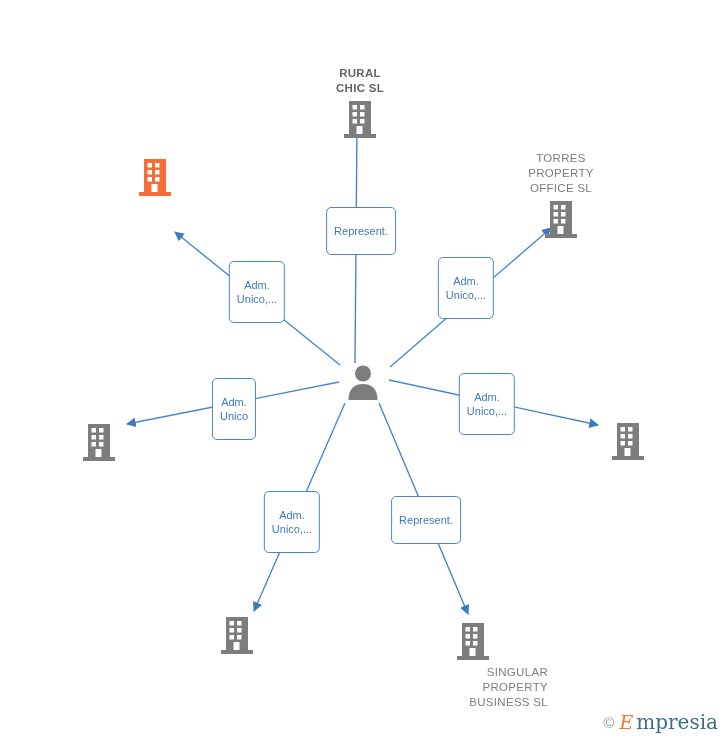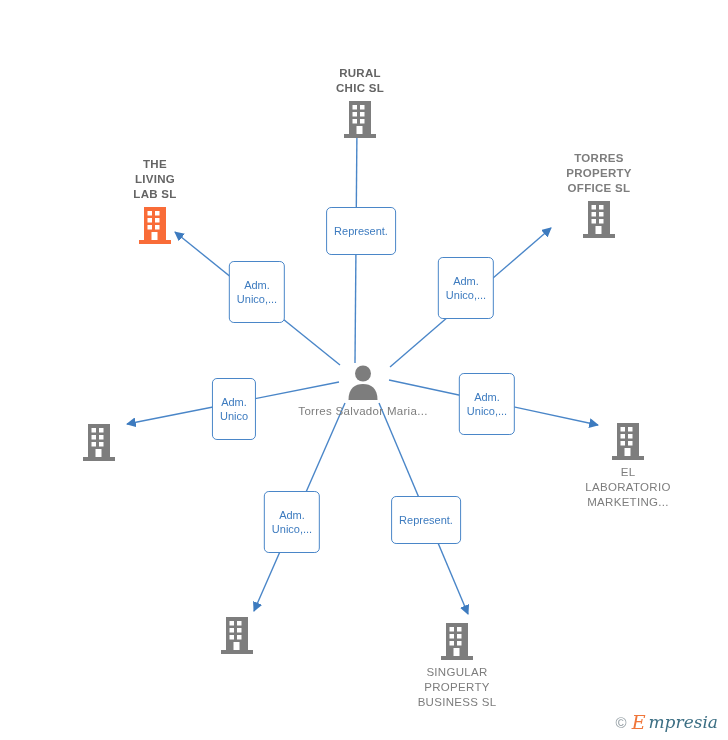--- a/index.html
+++ b/index.html
@@ -90,22 +90,21 @@
   #watermark .wm-e {
     color: #f0763a;
     font-family: "DejaVu Serif", serif;
     font-style: italic;
     font-size: 19px;
     line-height: 19px;
   }
   #watermark .wm-name {
     color: #3c6f84;
     font-family: "DejaVu Serif", serif;
-    font-style: italic;
-    font-size: 17px;
+    font-size: 20px;
     line-height: 17px;
     margin-left: -2px;
   }
 </style>
 </head>
 <body>
 
 <div id="canvas">
 
   <svg id="edges" viewBox="0 0 728 740" xmlns="http://www.w3.org/2000/svg">
@@ -137,38 +136,35 @@
             <rect x="17" y="6" width="4.5" height="4.5" fill="#ffffff"></rect>
             <rect x="9.5" y="13" width="4.5" height="4.5" fill="#ffffff"></rect>
             <rect x="17" y="13" width="4.5" height="4.5" fill="#ffffff"></rect>
             <rect x="9.5" y="20" width="4.5" height="4.5" fill="#ffffff"></rect>
             <rect x="17" y="20" width="4.5" height="4.5" fill="#ffffff"></rect>
             <rect x="13.5" y="27" width="6" height="8" fill="#ffffff"></rect>
           </svg>
         </div>
       </div>
       <div class="node label-top" style="left: 155px; top: 157px;">
-        <div class="node-label strong">THE
-LIVING
-LAB  SL</div>
         <div>
           <svg class="node-icon" width="34" height="40" viewBox="0 0 34 40" xmlns="http://www.w3.org/2000/svg">
             <rect x="6" y="2" width="22" height="33" fill="#f96c38"></rect>
             <rect x="1" y="35" width="32" height="4" fill="#f96c38"></rect>
             <rect x="9.5" y="6" width="4.5" height="4.5" fill="#ffffff"></rect>
             <rect x="17" y="6" width="4.5" height="4.5" fill="#ffffff"></rect>
             <rect x="9.5" y="13" width="4.5" height="4.5" fill="#ffffff"></rect>
             <rect x="17" y="13" width="4.5" height="4.5" fill="#ffffff"></rect>
             <rect x="9.5" y="20" width="4.5" height="4.5" fill="#ffffff"></rect>
             <rect x="17" y="20" width="4.5" height="4.5" fill="#ffffff"></rect>
             <rect x="13.5" y="27" width="6" height="8" fill="#ffffff"></rect>
           </svg>
         </div>
       </div>
-      <div class="node label-top" style="left: 599px; top: 151px; font-weight: bold;">
+      <div class="node label-top" style="left: 561px; top: 151px;">
         <div class="node-label">TORRES
 PROPERTY
 OFFICE  SL</div>
         <div>
           <svg class="node-icon" width="34" height="40" viewBox="0 0 34 40" xmlns="http://www.w3.org/2000/svg">
             <rect x="6" y="2" width="22" height="33" fill="#7d7d7d"></rect>
             <rect x="1" y="35" width="32" height="4" fill="#7d7d7d"></rect>
             <rect x="9.5" y="6" width="4.5" height="4.5" fill="#ffffff"></rect>
             <rect x="17" y="6" width="4.5" height="4.5" fill="#ffffff"></rect>
             <rect x="9.5" y="13" width="4.5" height="4.5" fill="#ffffff"></rect>
@@ -201,40 +197,37 @@
             <rect x="1" y="35" width="32" height="4" fill="#7d7d7d"></rect>
             <rect x="9.5" y="6" width="4.5" height="4.5" fill="#ffffff"></rect>
             <rect x="17" y="6" width="4.5" height="4.5" fill="#ffffff"></rect>
             <rect x="9.5" y="13" width="4.5" height="4.5" fill="#ffffff"></rect>
             <rect x="17" y="13" width="4.5" height="4.5" fill="#ffffff"></rect>
             <rect x="9.5" y="20" width="4.5" height="4.5" fill="#ffffff"></rect>
             <rect x="17" y="20" width="4.5" height="4.5" fill="#ffffff"></rect>
             <rect x="13.5" y="27" width="6" height="8" fill="#ffffff"></rect>
           </svg>
         </div>
-        <div class="node-label">EL
-LABORATORIO
-MARKETING...</div>
       </div>
       <div class="node label-bottom" style="left: 237px; top: 615px;">
         <div>
           <svg class="node-icon" width="34" height="40" viewBox="0 0 34 40" xmlns="http://www.w3.org/2000/svg">
             <rect x="6" y="2" width="22" height="33" fill="#7d7d7d"></rect>
             <rect x="1" y="35" width="32" height="4" fill="#7d7d7d"></rect>
             <rect x="9.5" y="6" width="4.5" height="4.5" fill="#ffffff"></rect>
             <rect x="17" y="6" width="4.5" height="4.5" fill="#ffffff"></rect>
             <rect x="9.5" y="13" width="4.5" height="4.5" fill="#ffffff"></rect>
             <rect x="17" y="13" width="4.5" height="4.5" fill="#ffffff"></rect>
             <rect x="9.5" y="20" width="4.5" height="4.5" fill="#ffffff"></rect>
             <rect x="17" y="20" width="4.5" height="4.5" fill="#ffffff"></rect>
             <rect x="13.5" y="27" width="6" height="8" fill="#ffffff"></rect>
           </svg>
         </div>
       </div>
-      <div class="node label-bottom" style="left: 457px; top: 621px;">
+      <div class="node label-bottom" style="left: 473px; top: 621px; text-align: right;">
         <div>
           <svg class="node-icon" width="34" height="40" viewBox="0 0 34 40" xmlns="http://www.w3.org/2000/svg">
             <rect x="6" y="2" width="22" height="33" fill="#7d7d7d"></rect>
             <rect x="1" y="35" width="32" height="4" fill="#7d7d7d"></rect>
             <rect x="9.5" y="6" width="4.5" height="4.5" fill="#ffffff"></rect>
             <rect x="17" y="6" width="4.5" height="4.5" fill="#ffffff"></rect>
             <rect x="9.5" y="13" width="4.5" height="4.5" fill="#ffffff"></rect>
             <rect x="17" y="13" width="4.5" height="4.5" fill="#ffffff"></rect>
             <rect x="9.5" y="20" width="4.5" height="4.5" fill="#ffffff"></rect>
             <rect x="17" y="20" width="4.5" height="4.5" fill="#ffffff"></rect>
@@ -245,21 +238,20 @@
 PROPERTY
 BUSINESS SL</div>
       </div>
       <div class="node label-bottom" style="left: 363px; top: 364px;">
         <div>
           <svg class="person-svg" width="34" height="36" viewBox="0 0 34 36" xmlns="http://www.w3.org/2000/svg">
             <circle cx="17" cy="9.5" r="8" fill="#7d7d7d"></circle>
             <path d="M2.5 36 C2.5 24 9 20 17 20 C25 20 31.5 24 31.5 36 Z" fill="#7d7d7d"></path>
           </svg>
         </div>
-        <div class="node-label">Torres Salvador Maria...</div>
       </div>
     </div>
   <div id="labels-layer">
       <div class="edge-label" style="left: 361px; top: 231px;">Represent.</div>
       <div class="edge-label" style="left: 257px; top: 292px;">Adm.
 Unico,...</div>
       <div class="edge-label" style="left: 466px; top: 288px;">Adm.
 Unico,...</div>
       <div class="edge-label" style="left: 234px; top: 409px;">Adm.
 Unico</div>

